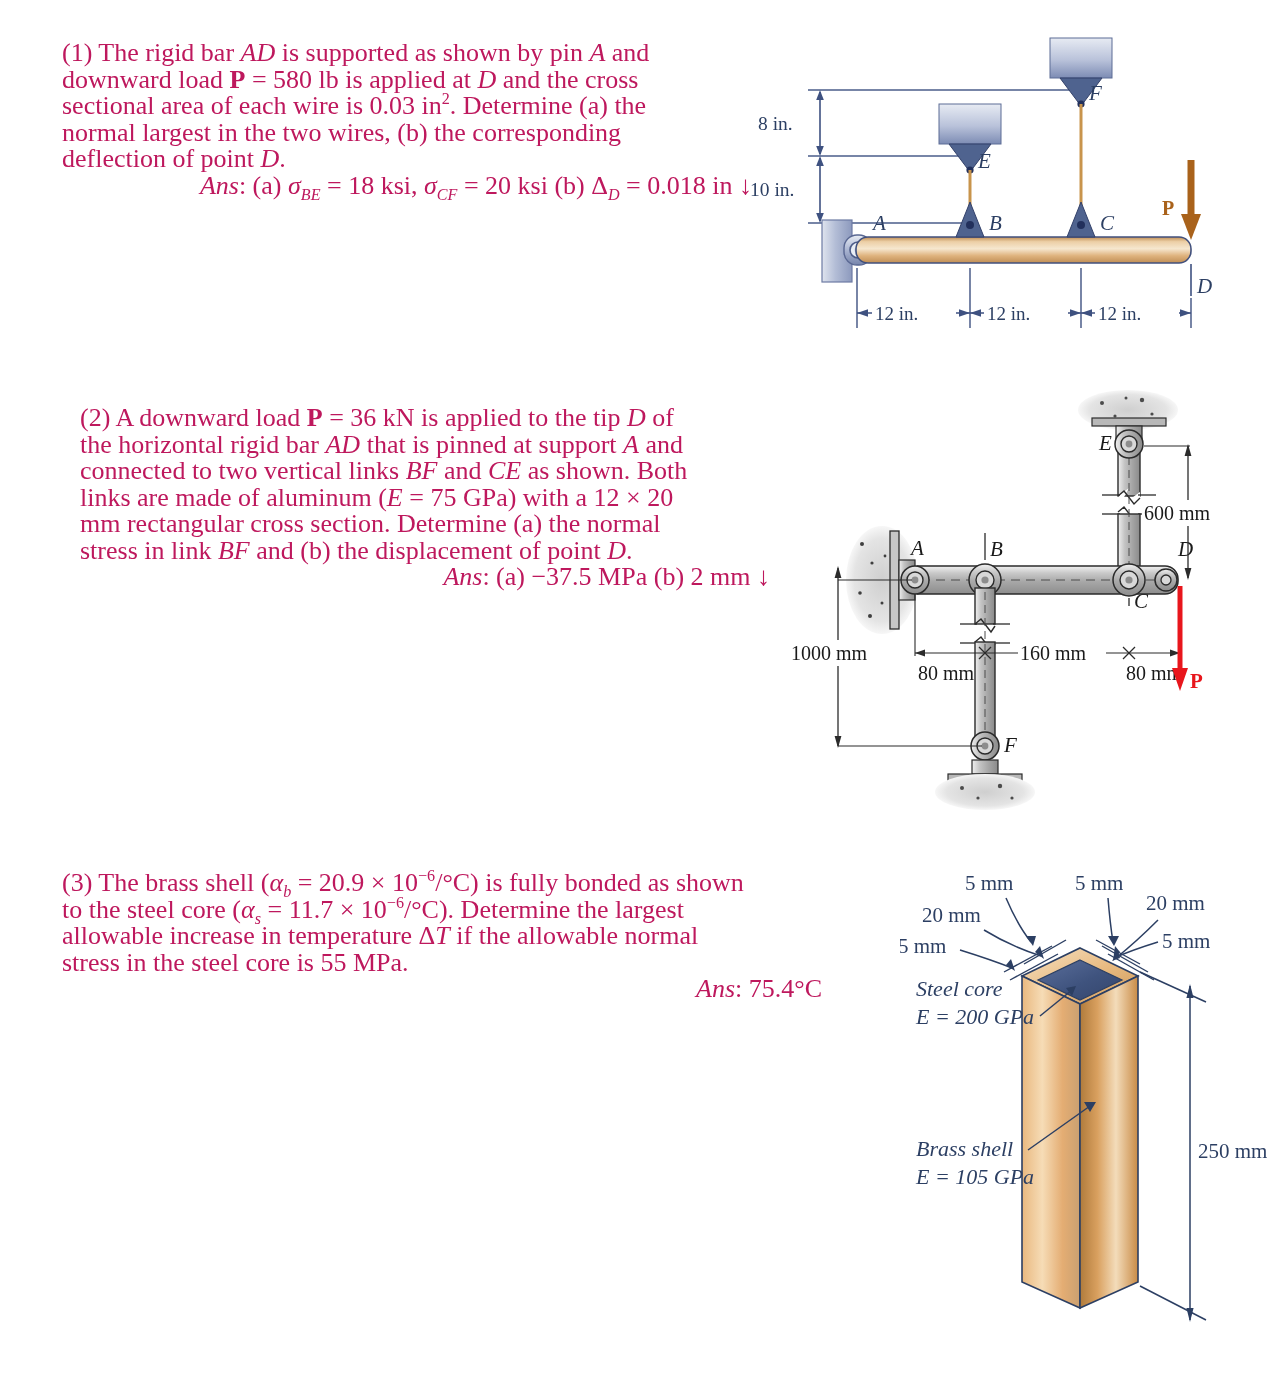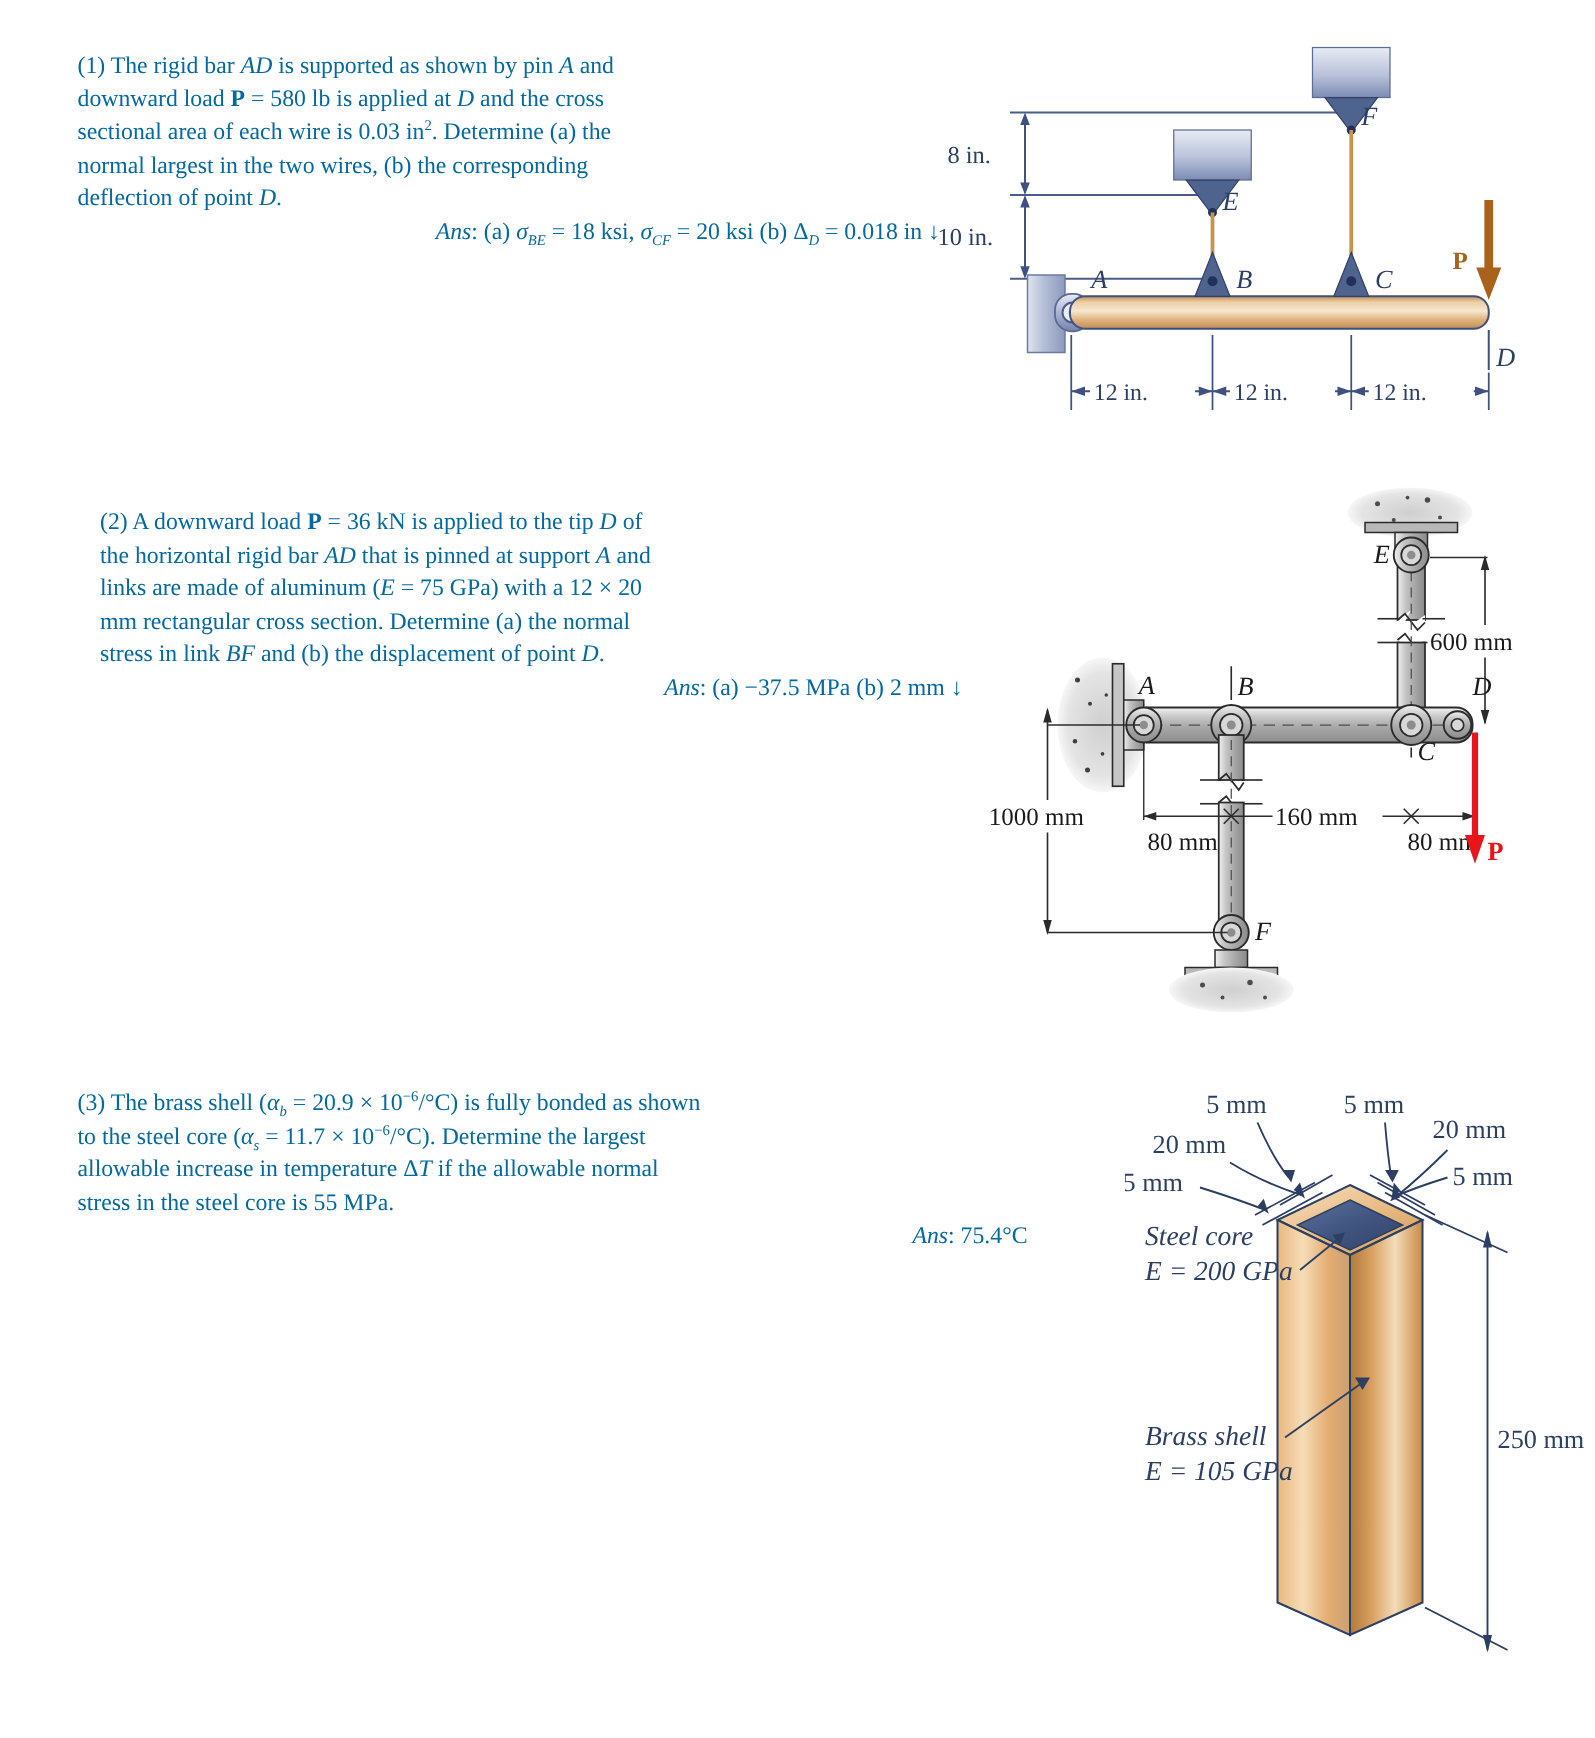--- a/index.html
+++ b/index.html
@@ -13,23 +13,23 @@
     position: relative;
     font-family: "Liberation Serif", "DejaVu Serif", serif;
     color: #000000;
     overflow: hidden;
   }
   .page { position: relative; width: 1276px; height: 1390px; }
 
   
   .problem { position: absolute; }
   .ptext {
-    font-size: 19px;
+    font-size: 26px;
     line-height: 26.5px;
-    color: #0369a1;
+    color: #be185d;
     width: 690px;
   }
   .ptext .ln { display: block; white-space: nowrap; }
   .ans { display: block; white-space: nowrap; padding-left: 38px; text-align: right; }
   i.v { font-style: italic; }
   b.bold { font-weight: bold; }
   sup.s { font-size: 0.62em; vertical-align: super; line-height: 0; }
   sub.s { font-size: 0.62em; vertical-align: sub; line-height: 0; }
 
   
@@ -190,20 +190,21 @@
         <text class="lbl-navy" x="239" y="292" font-size="19">12 in.</text>
         <text class="lbl-navy" x="350" y="292" font-size="19">12 in.</text>
       </g>
     </svg>
   </div>
 
   <div class="problem" style="left:80px; top:405px;">
     <div class="ptext">
       <span class="ln">(2) A downward load <b class="bold">P</b> = 36 kN is applied to the tip <i class="v">D</i> of</span>
       <span class="ln">the horizontal rigid bar <i class="v">AD</i> that is pinned at support <i class="v">A</i> and</span>
+      <span class="ln">connected to two vertical links <i class="v">BF</i> and <i class="v">CE</i> as shown. Both</span>
       <span class="ln">links are made of aluminum (<i class="v">E</i> = 75 GPa) with a 12 × 20</span>
       <span class="ln">mm rectangular cross section. Determine (a) the normal</span>
       <span class="ln">stress in link <i class="v">BF</i> and (b) the displacement of point <i class="v">D</i>.</span>
       <span class="ans"><i class="v">Ans</i>: (a) −37.5 MPa (b) 2 mm ↓</span>
     </div>
   </div>
 
   <div class="fig" style="left:790px; top:388px;">
     <svg width="450" height="430" viewBox="0 0 450 430" xmlns="http://www.w3.org/2000/svg">
       <defs>

